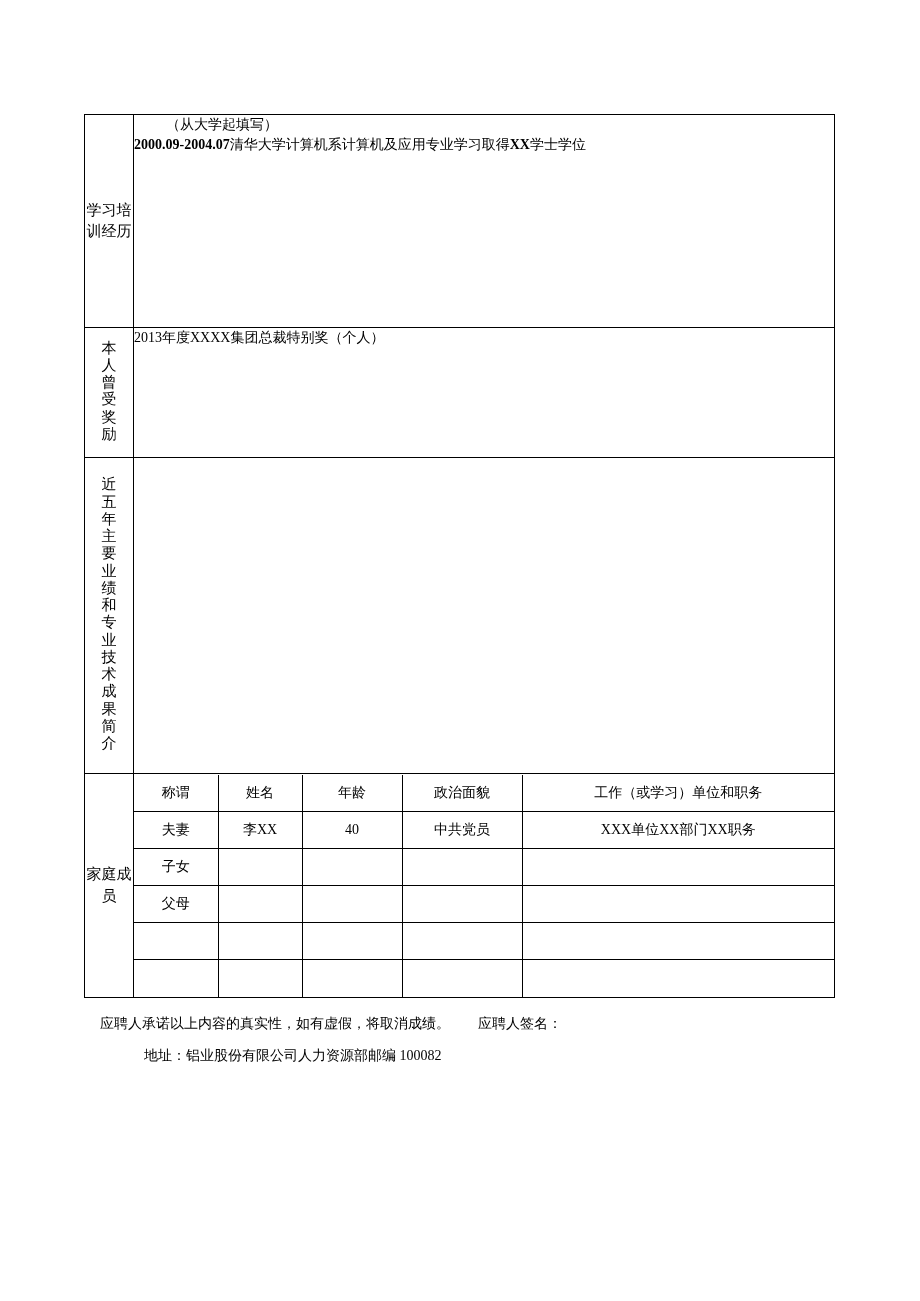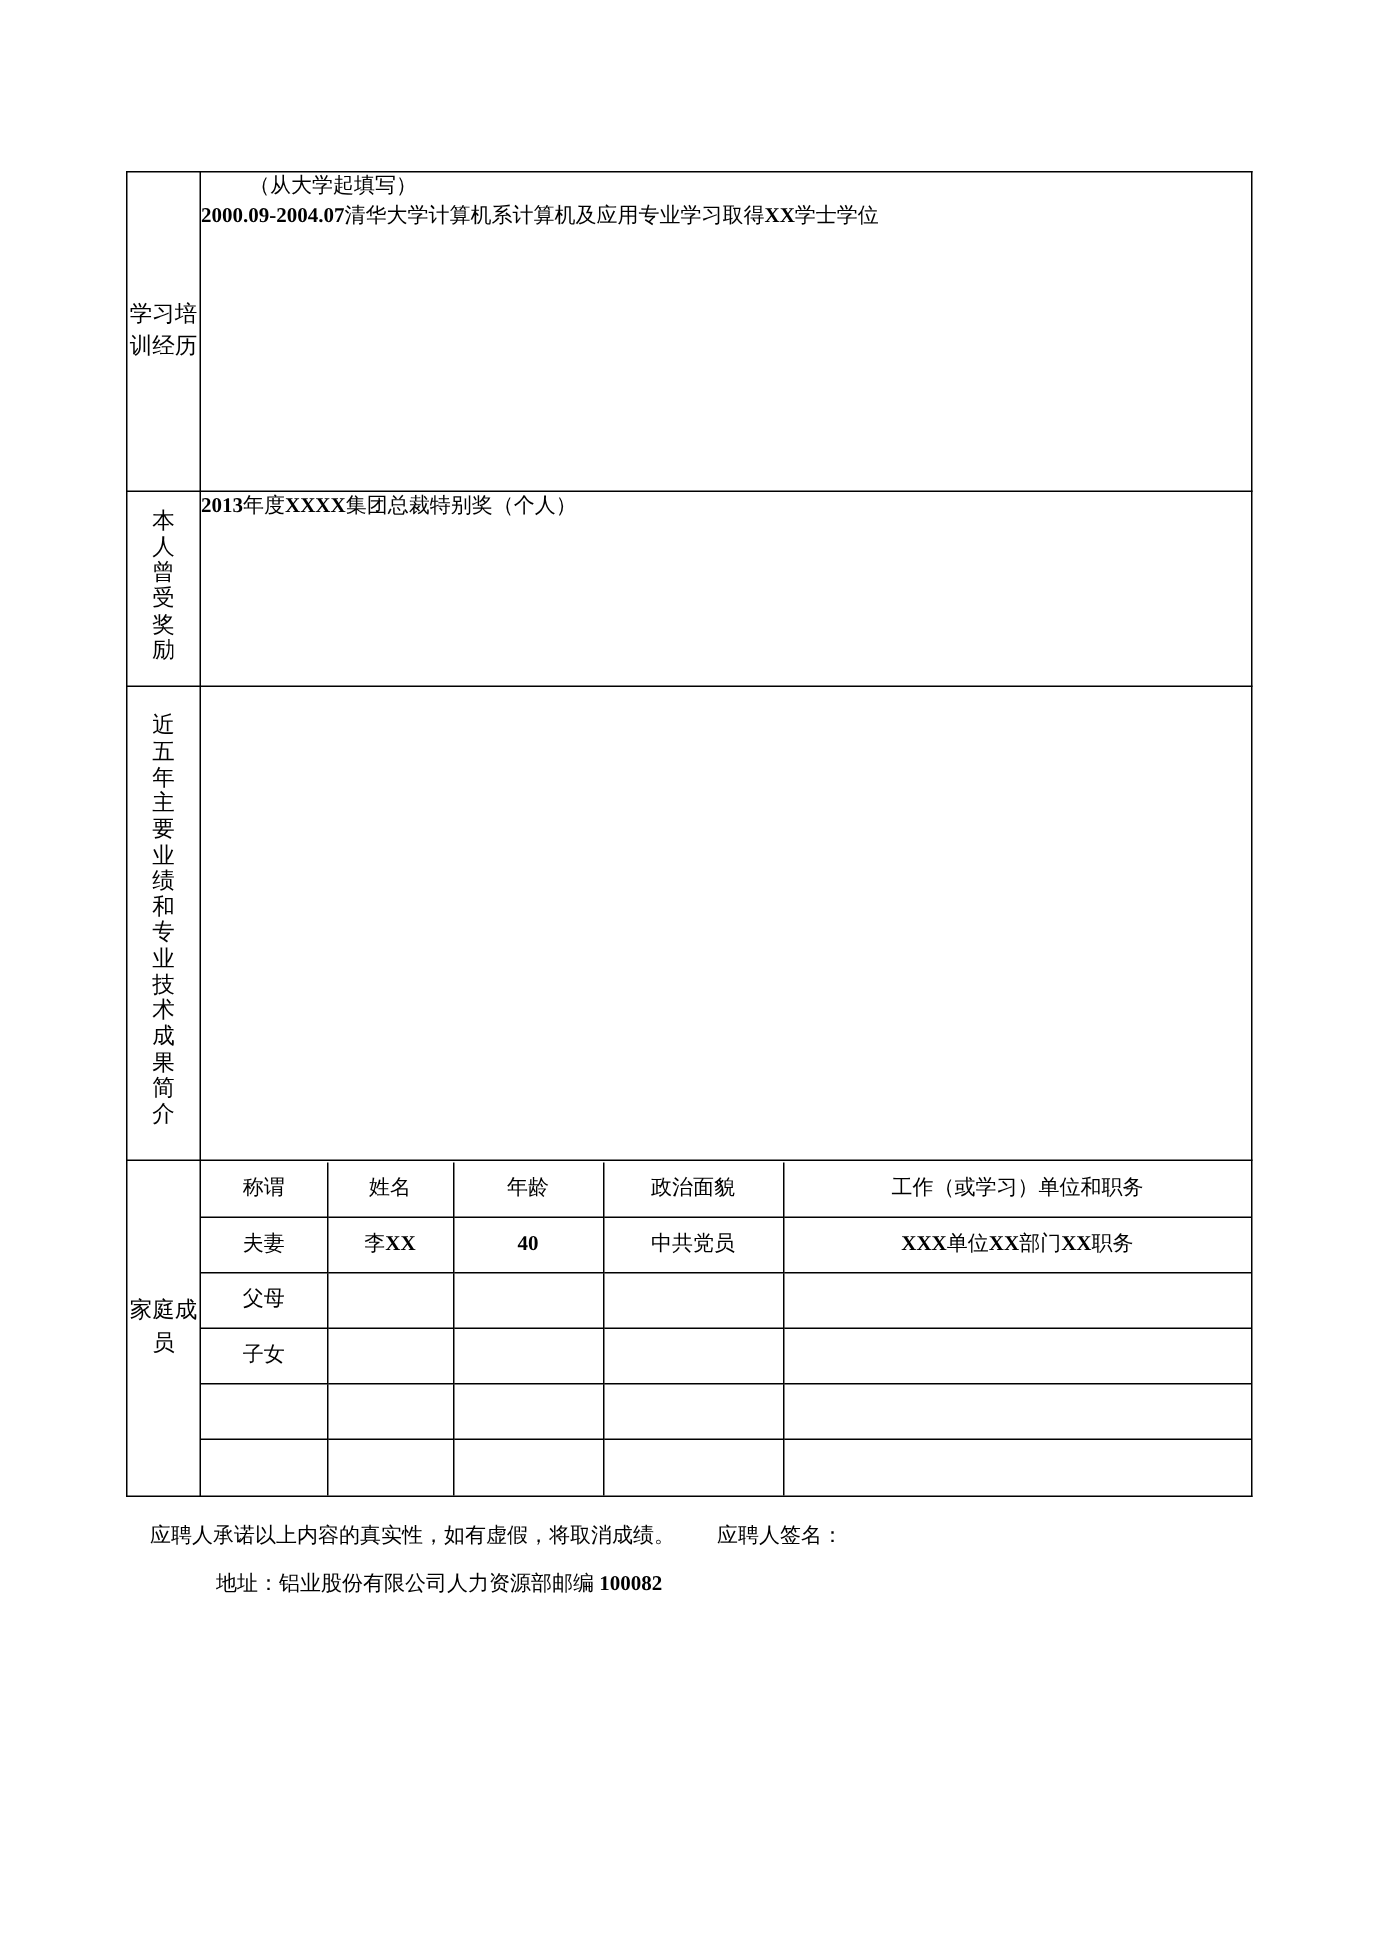--- a/index.html
+++ b/index.html
@@ -68,21 +68,21 @@
       text-align: center;
       vertical-align: middle;
       font-size: 14px;
       height: 37px;
       padding: 0 4px;
     }
     .family-inner .no-left  { border-left: none; }
     .family-inner .no-top   { border-top: none; font-family: Liberation Serif, serif; }
     .family-inner .no-right { border-right: none; }
     .family-inner .no-bottom{ border-bottom: none; }
-    .bold { font-weight: bold; }
+    .bold { font-weight: normal; }
     .footer-line {
       position: absolute;
       left: 100px;
       font-size: 14px;
       white-space: pre;
     }
     .footer-line.addr {
       left: 144px;
     }
   </style>
@@ -147,28 +147,28 @@
           <td class="no-top no-right">工作（或学习）单位和职务</td>
         </tr>
         <tr>
           <td class="no-left">夫妻</td>
           <td><span>李</span><span class="bold">XX</span></td>
           <td class="bold">40</td>
           <td>中共党员</td>
           <td class="no-right"><span class="bold">XXX</span><span>单位</span><span class="bold">XX</span><span>部门</span><span class="bold">XX</span><span>职务</span></td>
         </tr>
         <tr>
-          <td class="no-left">父母</td>
+          <td class="no-left">子女</td>
           <td></td>
           <td></td>
           <td></td>
           <td class="no-right"></td>
         </tr>
         <tr>
-          <td class="no-left">子女</td>
+          <td class="no-left">父母</td>
           <td></td>
           <td></td>
           <td></td>
           <td class="no-right"></td>
         </tr>
         <tr>
           <td class="no-left"></td>
           <td></td>
           <td></td>
           <td></td>

